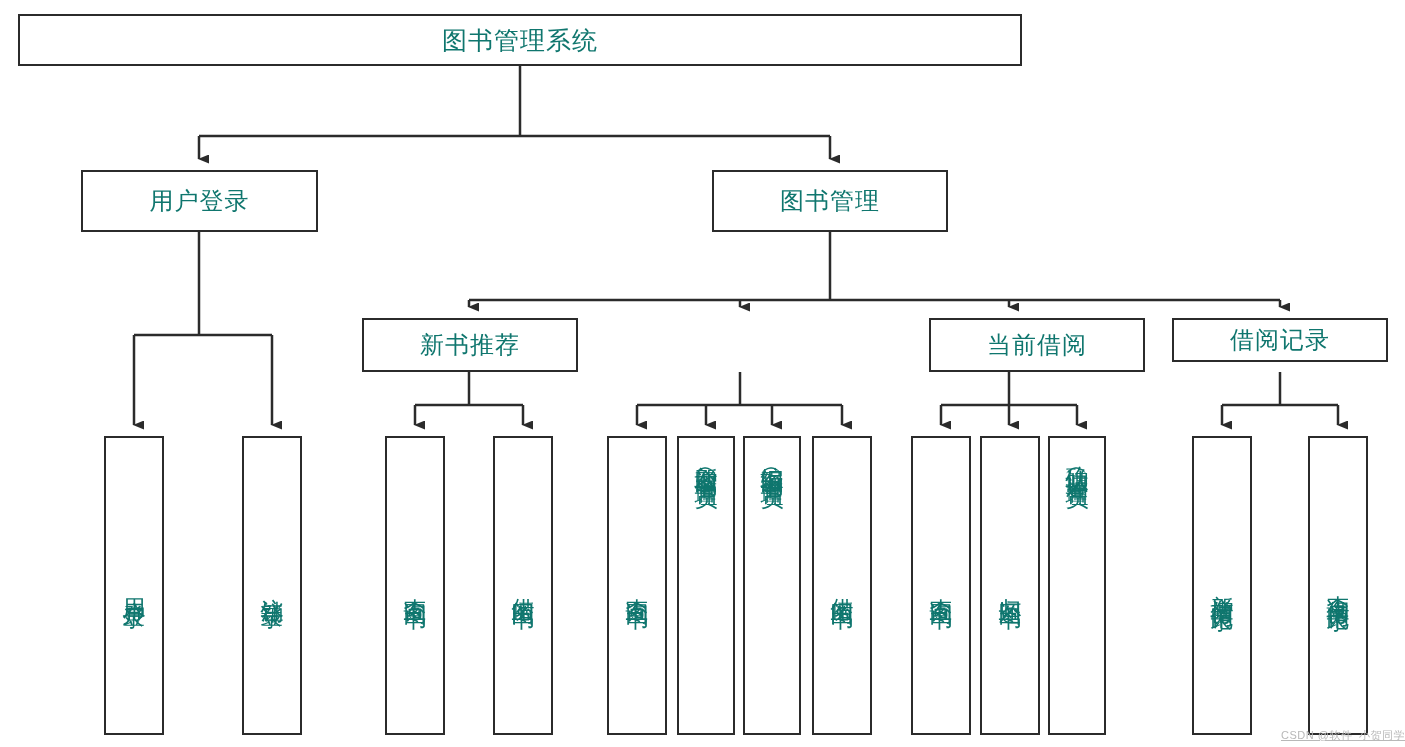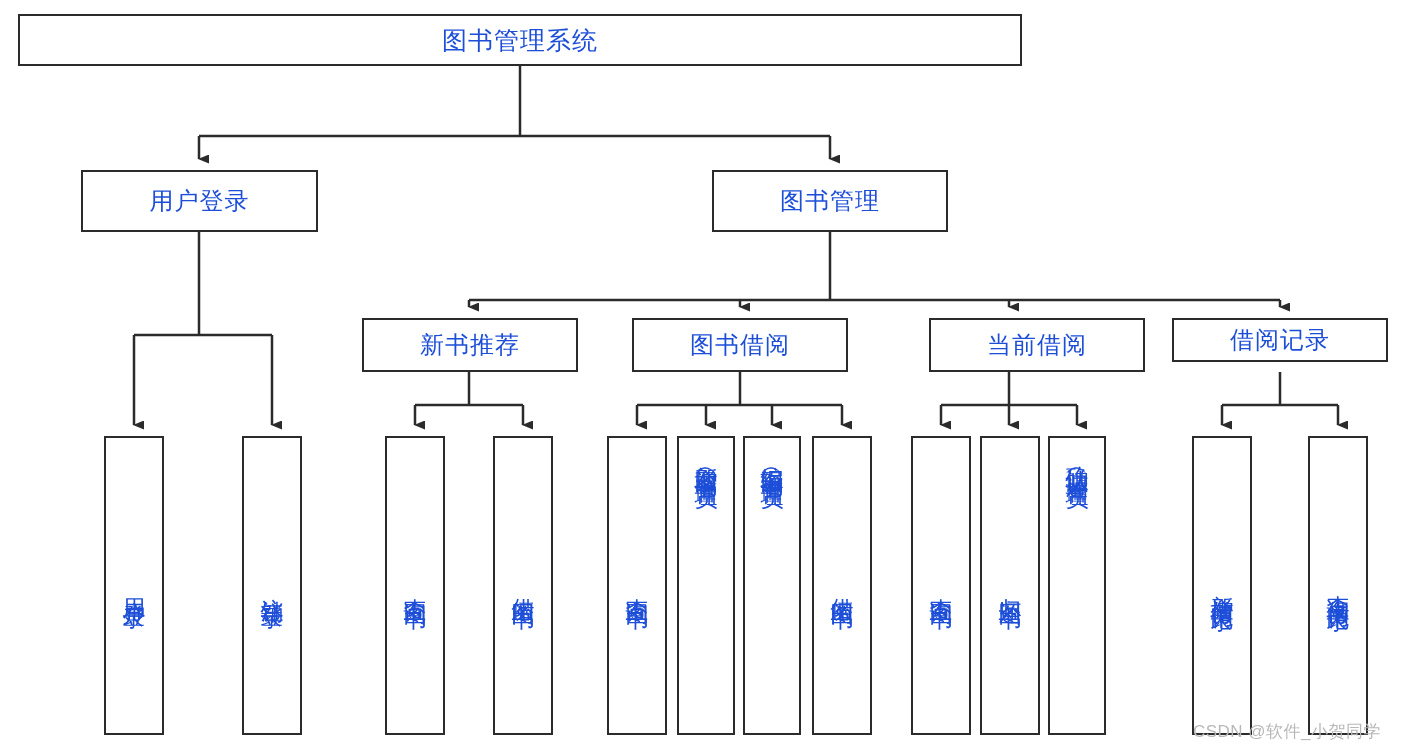--- a/index.html
+++ b/index.html
@@ -36,21 +36,21 @@
     border: 2.5px solid #2b2b2b;
     display: flex;
     align-items: center;
     justify-content: center;
     z-index: 2;
   }
   .node .label {
     font-size: 24px;
     line-height: 1.15;
     letter-spacing: 1px;
-    color: #1d4ed8;
+    color: #0f766e;
     white-space: nowrap;
     text-align: center;
   }
   
   .node.root .label { font-size: 25px; }
   .node.level2 .label { font-size: 24px; }
   .node.level3 .label { font-size: 24px; }
 
   
   .node.leaf {
@@ -72,28 +72,29 @@
   }
   
   .node.leaf.centered {
     align-items: center;
     padding-top: 0;
   }
 
   
   #watermark {
     position: absolute;
-    right: 24px;
+    right: 0;
     bottom: 4px;
-    font-size: 17px;
+    font-size: 11px;
     color: #b8b8b8;
     letter-spacing: 0.5px;
     z-index: 5;
     white-space: nowrap;
     font-family: "Liberation Sans", "DejaVu Sans", sans-serif;
+    text-decoration: underline;
   }
 </style>
 </head>
 <body>
 
 <div id="canvas">
 
   <svg id="connectors" viewBox="0 0 1405 747" width="1405" height="747" xmlns="http://www.w3.org/2000/svg">
     <defs>
       <marker id="arrow" markerWidth="9" markerHeight="11" refX="4.5" refY="10" orient="auto" markerUnits="userSpaceOnUse">
@@ -156,23 +157,20 @@
   </div>
 
   <div class="node level2" style="left:712px; top:170px; width:236px; height:62px;">
     <span class="label">图书管理</span>
   </div>
 
   <div class="node level3" style="left:362px; top:318px; width:216px; height:54px;">
     <span class="label">新书推荐</span>
   </div>
 
-  <div class="node level3" style="left:632px; top:318px; width:216px; height:54px;">
-    <span class="label">图书借阅</span>
-  </div>
 
   <div class="node level3" style="left:901px; top:318px; width:216px; height:54px;margin-left:28px;">
     <span class="label">当前借阅</span>
   </div>
 
   <div class="node level3" style="left:1172px; top:318px; width:216px; height:44px;">
     <span class="label">借阅记录</span>
   </div>
 
   <div class="node leaf centered" style="left:104px; top:436px; width:60px; height:299px;">

